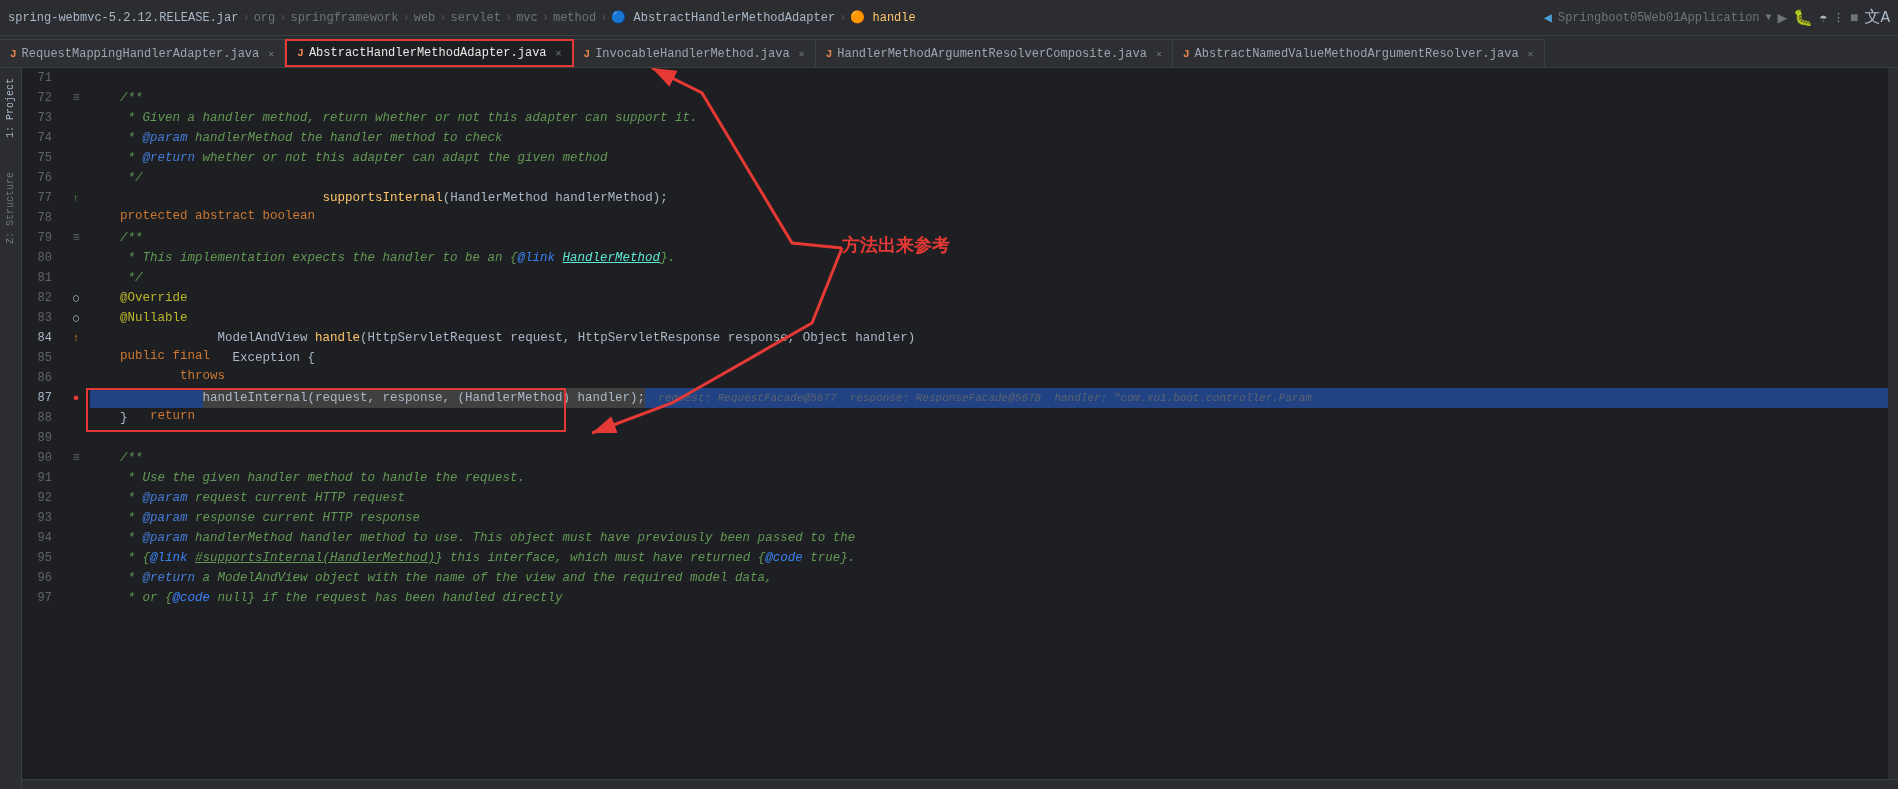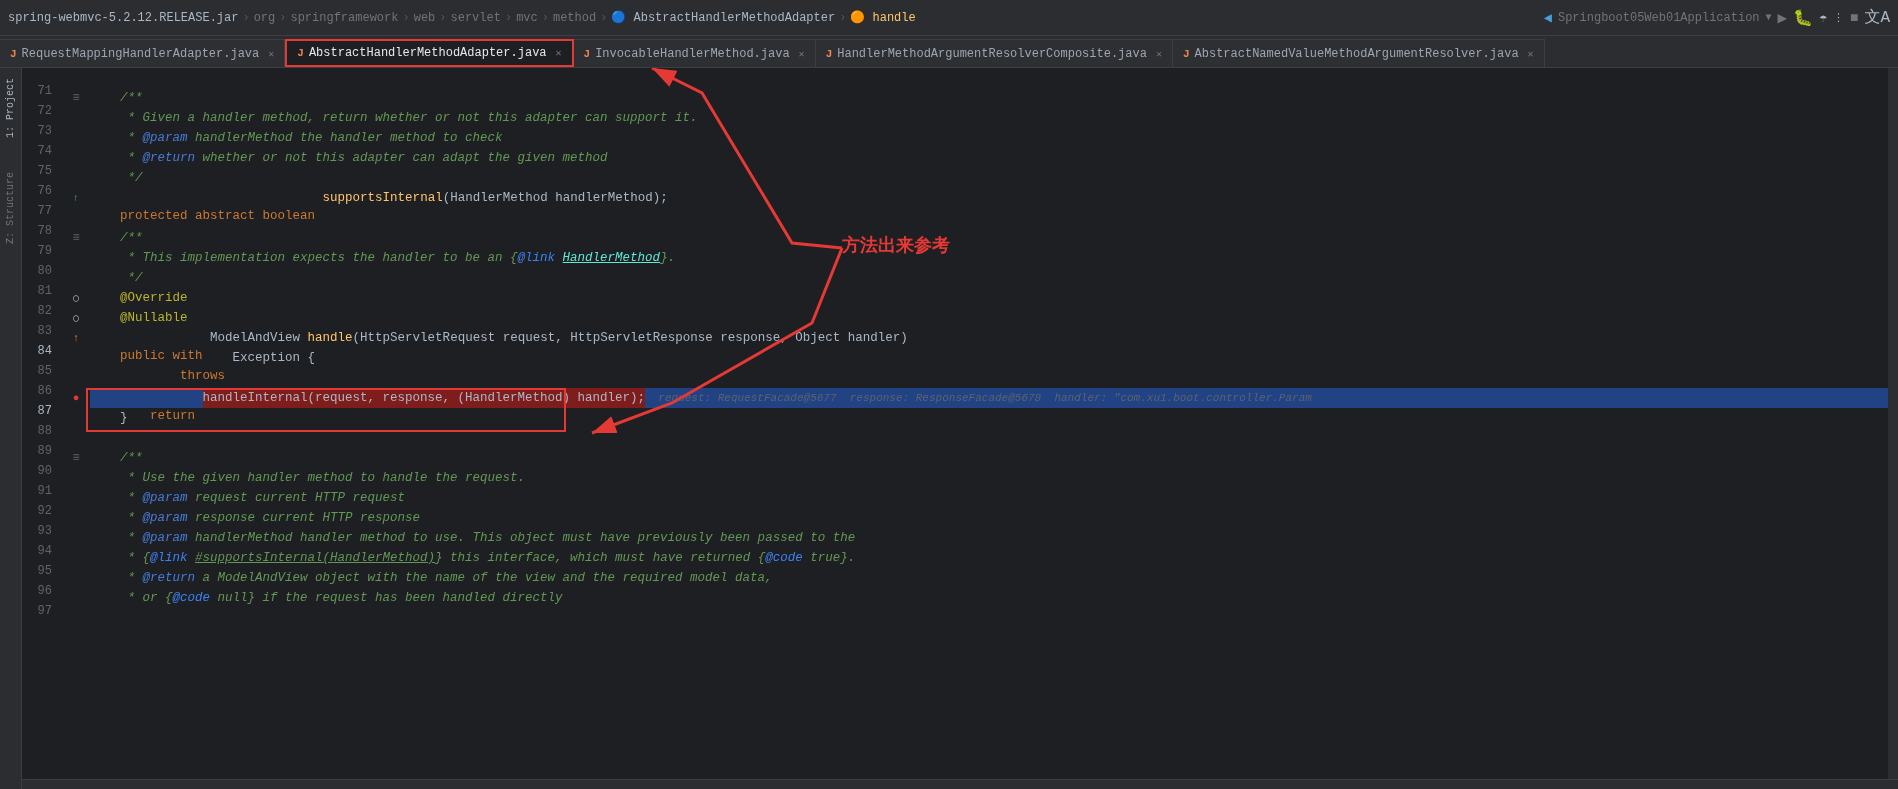--- a/index.html
+++ b/index.html
@@ -119,21 +119,21 @@
     
     .gutter {
       width: 44px;
       background: #1e1f22;
       padding-right: 8px;
       color: #606366;
       font-size: 12px;
       line-height: 20px;
       flex-shrink: 0;
       user-select: none;
-      padding-top: 13px;
+      padding-top: 0;
     }
     .gutter .line-num {
       height: 20px;
       display: flex;
       align-items: center;
       justify-content: flex-end;
       padding-right: 6px;
     }
     .gutter .line-num.current { color: #a9b7c6; }
 
@@ -395,31 +395,31 @@
 
           <div class="code-line">
             <span class="annotation">    @Override</span>
           </div>
 
           <div class="code-line">
             <span class="annotation">    @Nullable</span>
           </div>
 
           <div class="code-line">
-            <span class="plain">    </span><span class="kw">public</span><span class="plain"> </span><span class="kw">with</span><span class="plain"> ModelAndView </span><span class="method">handle</span><span class="plain">(HttpServletRequest request, HttpServletResponse response, Object handler)</span>
+            <span class="plain">    </span><span class="kw">public</span><span class="plain"> </span><span class="kw">final</span><span class="plain"> ModelAndView </span><span class="method">handle</span><span class="plain">(HttpServletRequest request, HttpServletResponse response, Object handler)</span>
           </div>
 
           <div class="code-line">
             <span class="plain">            </span><span class="kw">throws</span><span class="plain"> Exception {</span>
           </div>
 
           <div class="code-line">&nbsp;</div>
 
           <div class="code-line highlighted">
-            <span class="plain">        </span><span class="kw">return</span><span class="plain"> </span><span style="background:#7f1d1d; color:#a9b7c6;">handleInternal(request, response, (HandlerMethod) handler);</span><span class="hint">  request: RequestFacade@5677  response: ResponseFacade@5678  handler: "com.xu1.boot.controller.Param</span>
+            <span class="plain">        </span><span class="kw">return</span><span class="plain"> </span><span style="background:#404040; color:#a9b7c6;">handleInternal(request, response, (HandlerMethod) handler);</span><span class="hint">  request: RequestFacade@5677  response: ResponseFacade@5678  handler: "com.xu1.boot.controller.Param</span>
           </div>
 
           <div class="code-line">
             <span class="plain">    }</span>
           </div>
 
           <div class="code-line">&nbsp;</div>
 
           <div class="code-line">
             <span class="javadoc">    /**</span>

